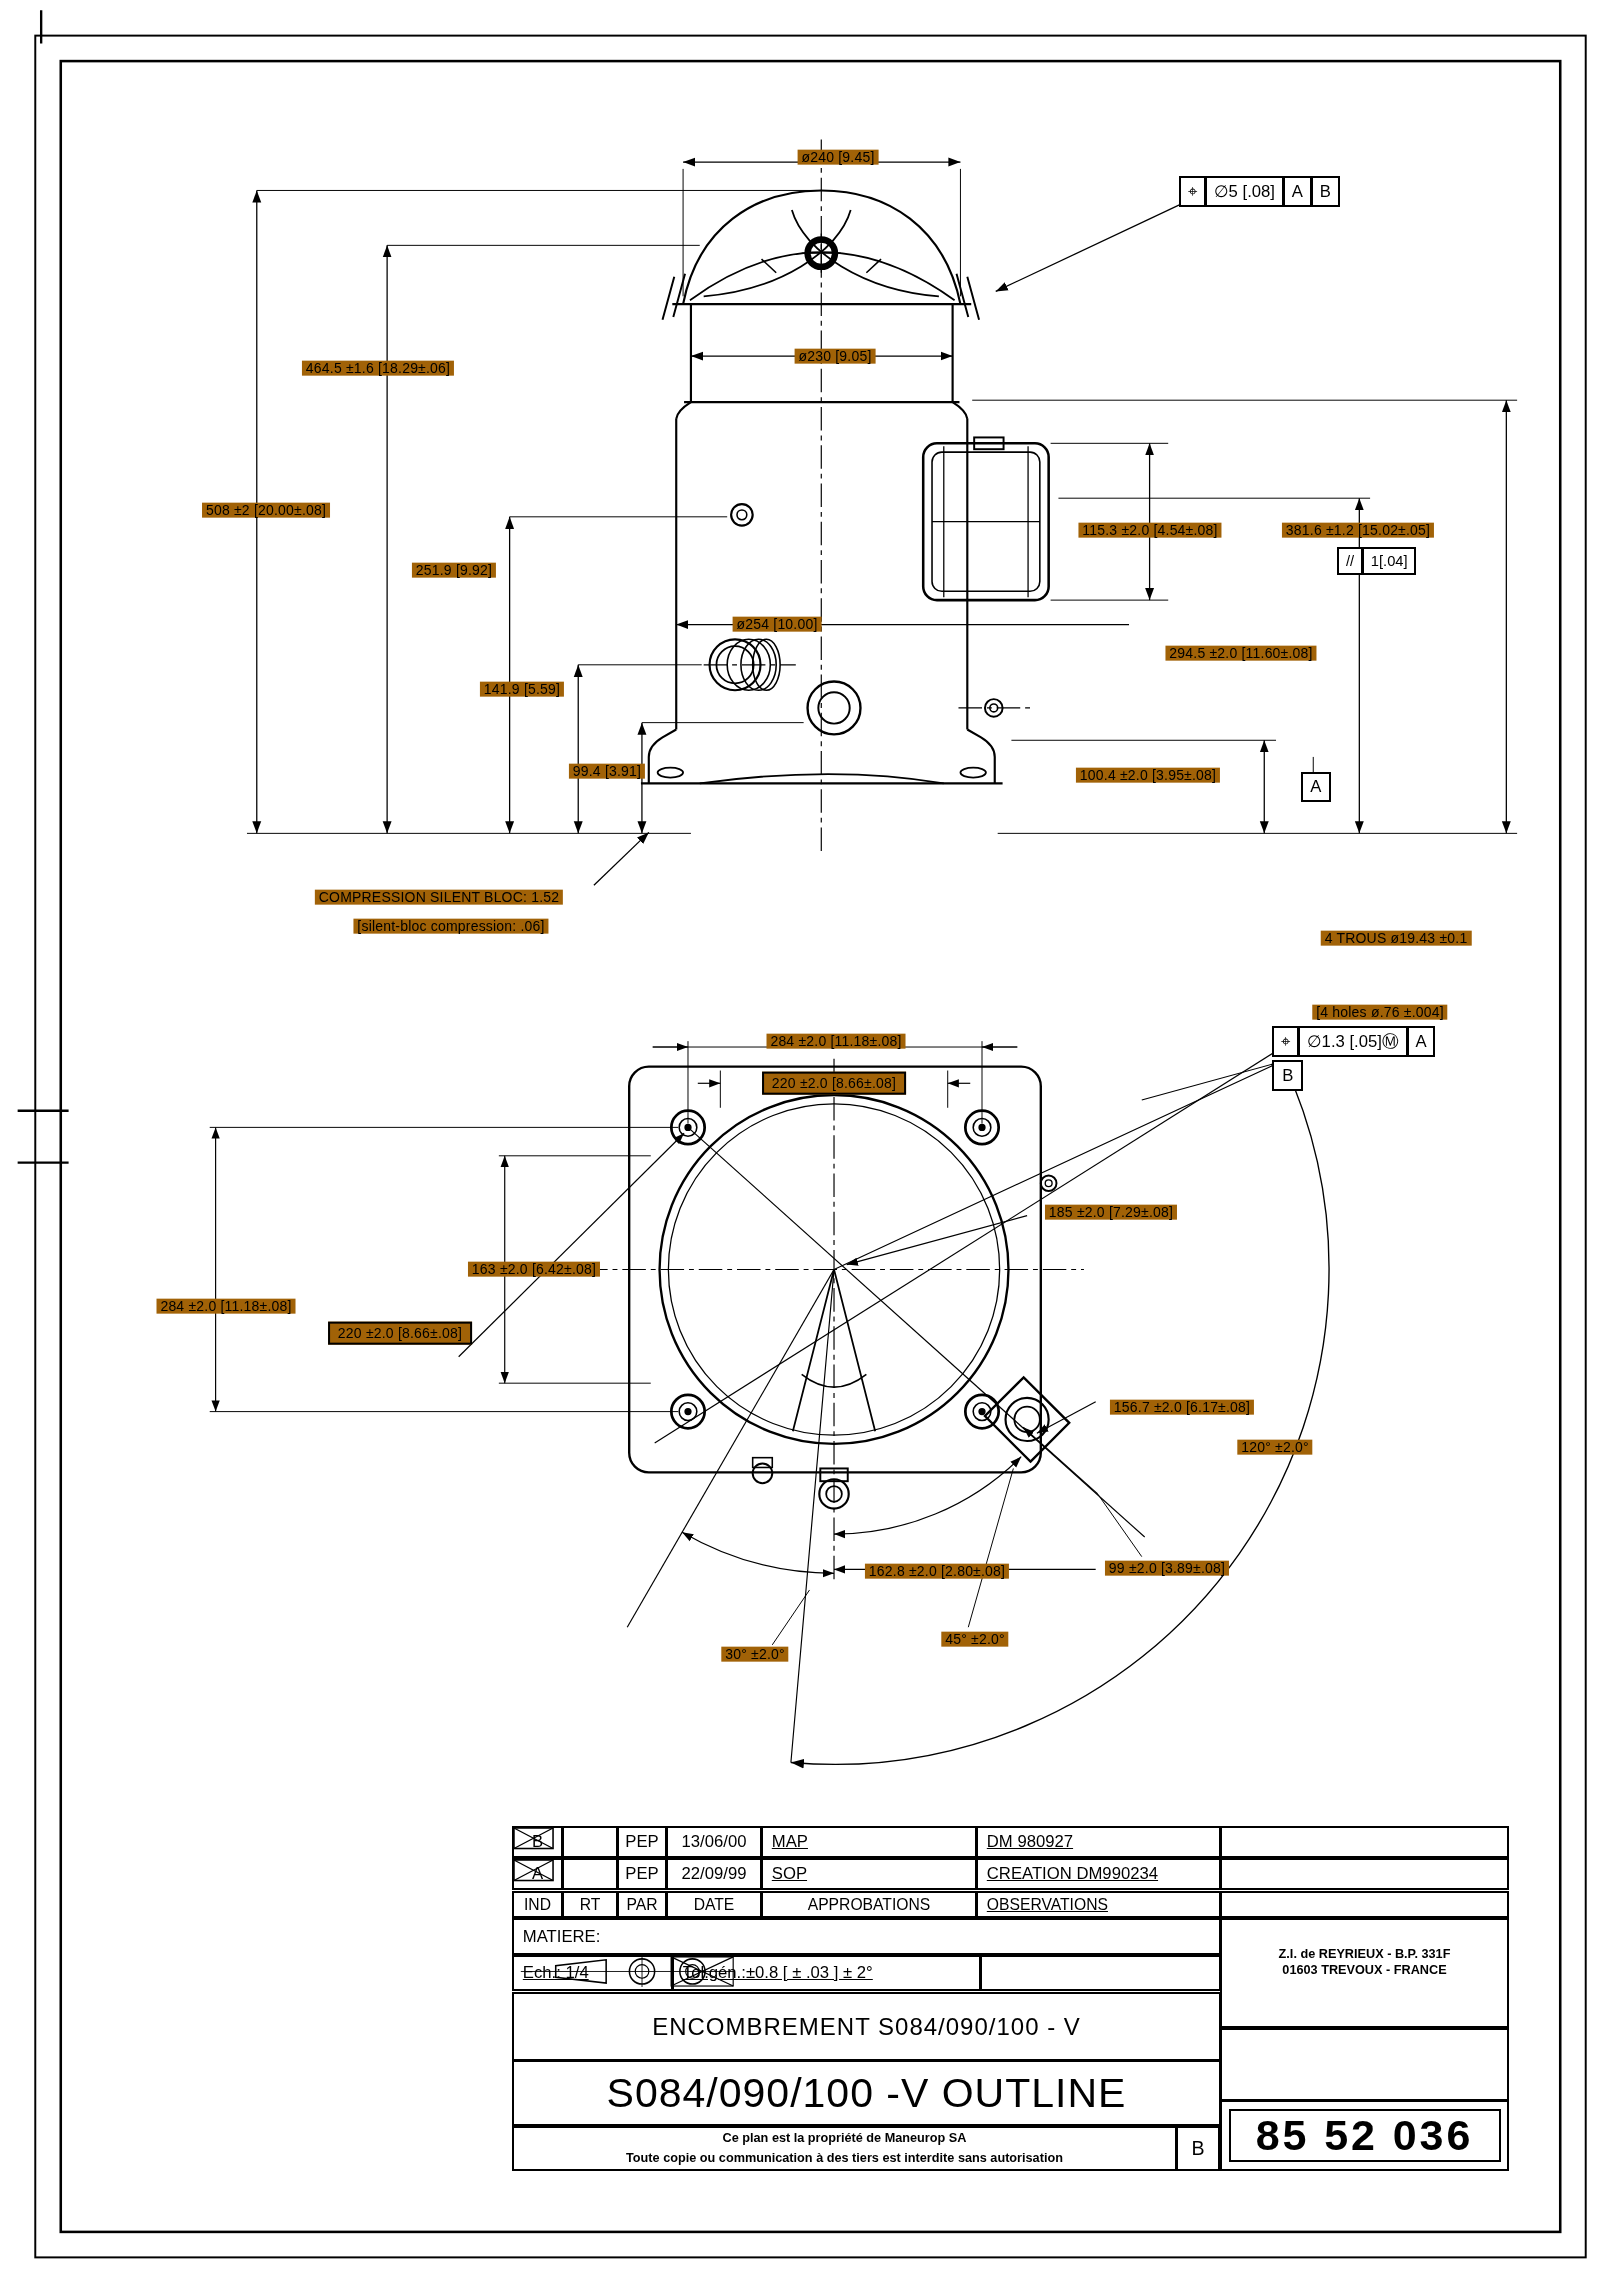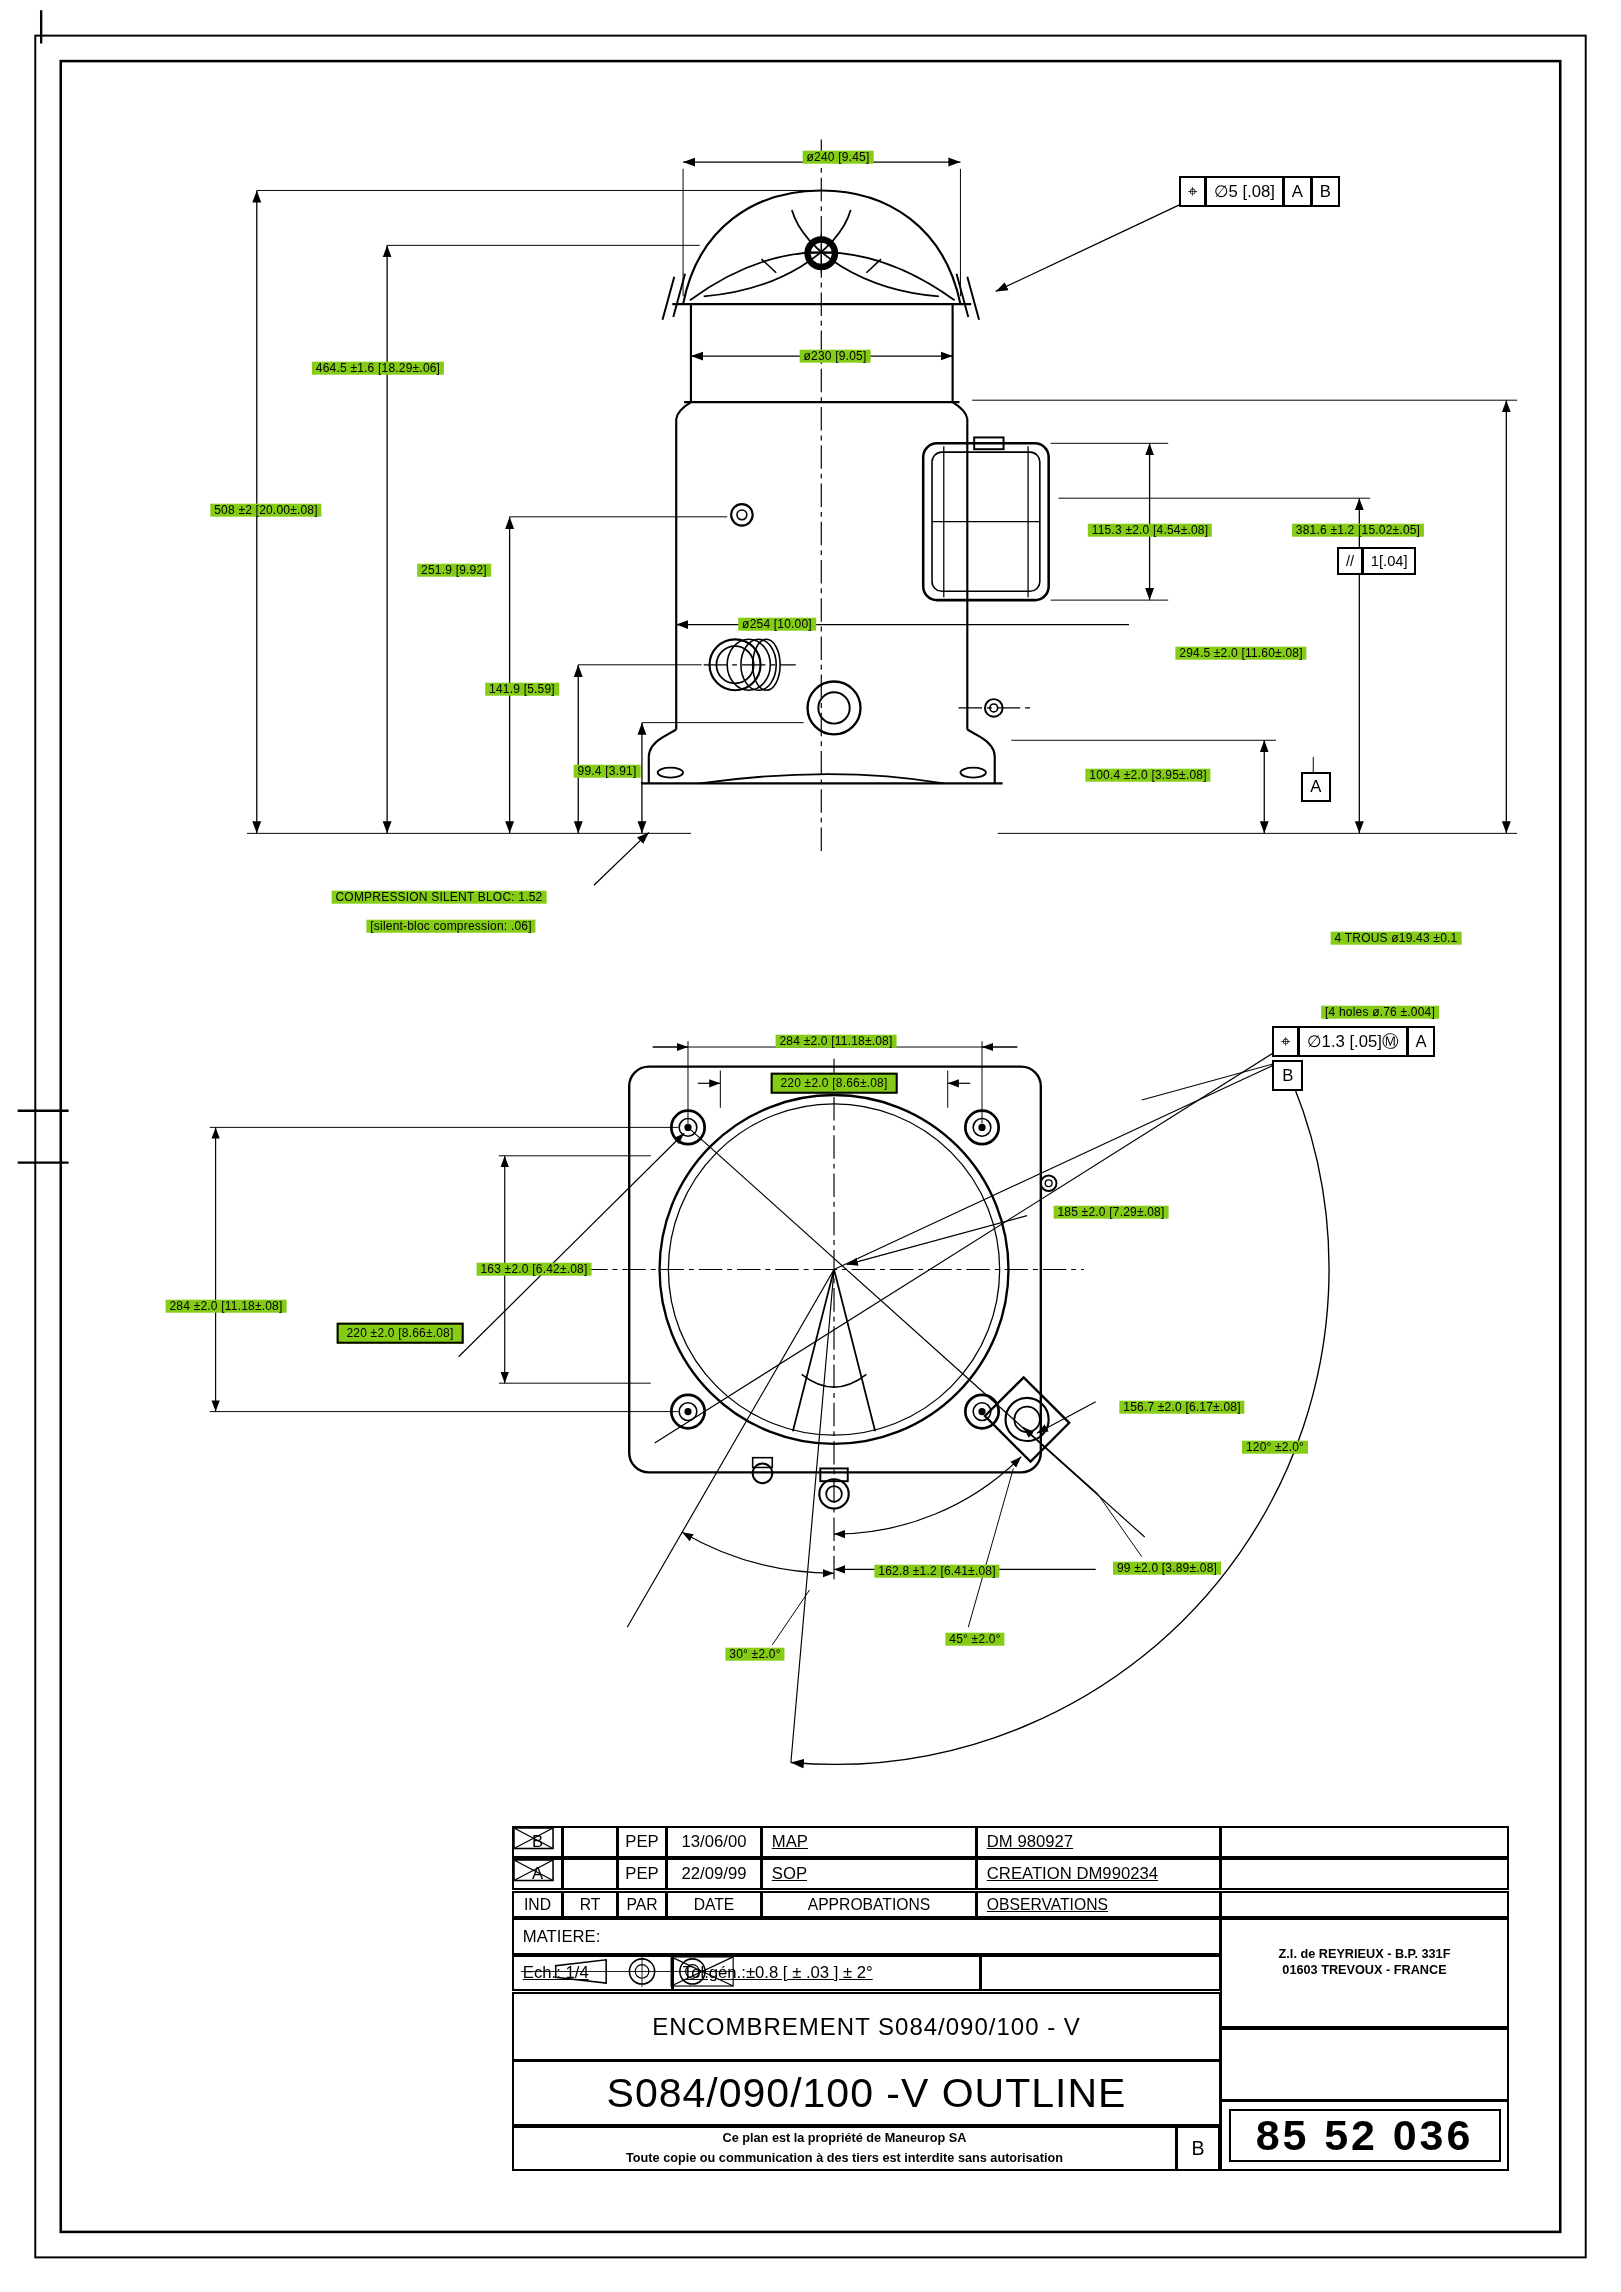--- a/index.html
+++ b/index.html
@@ -1,20 +1,20 @@
 <!DOCTYPE html>
 <html><head>
 <meta charset="utf-8">
 <style>
   html,body{margin:0;padding:0;background:#e8e8e8;}
   .sheet{position:relative;width:1621px;height:2293px;background:#ffffff;overflow:hidden;
          font-family:"Liberation Sans",sans-serif;color:#000;}
   svg{position:absolute;left:0;top:0;}
-  .lbl{position:absolute;transform:translate(-50%,-50%);background:#84cc16;padding:0 3.9px;
-       white-space:nowrap;font-size:12px;line-height:1.05;letter-spacing:0.2px;z-index:3;}
+  .lbl{position:absolute;transform:translate(-50%,-50%);background:#a16207;padding:0 3.9px;
+       white-space:nowrap;font-size:14px;line-height:1.05;letter-spacing:0.2px;z-index:3;}
   .boxed{border:2px solid #000;padding:2px 7.8px;}
   .fcf{position:absolute;display:flex;background:#fff;z-index:4;font-size:16.7px;}
   .fcf .cell{border:2px solid #000;border-left-width:1px;display:flex;align-items:center;
              justify-content:center;padding:0 6.9px;height:27.4px;background:#fff;}
   .fcf .cell:first-child{border-left-width:2px;}
   .dbox{position:absolute;border:2px solid #000;background:#fff;display:flex;align-items:center;
         justify-content:center;font-size:16.7px;z-index:4;}
   
   .tb{position:absolute;z-index:5;background:#fff;}
   .cellb{position:absolute;border:2px solid #000;box-sizing:border-box;display:flex;
@@ -245,21 +245,21 @@
   <div class="dbox" style="left:1272px;top:1060px;width:27.4px;height:27.4px;">B</div>
 
   <div class="lbl" style="left:836px;top:1041px;">284 ±2.0  [11.18±.08]</div>
   <div class="lbl boxed" style="left:834px;top:1083px;">220 ±2.0  [8.66±.08]</div>
   <div class="lbl" style="left:534px;top:1269px;">163 ±2.0  [6.42±.08]</div>
   <div class="lbl" style="left:226px;top:1306px;">284 ±2.0  [11.18±.08]</div>
   <div class="lbl boxed" style="left:400px;top:1333px;">220 ±2.0  [8.66±.08]</div>
   <div class="lbl" style="left:1111px;top:1212px;">185 ±2.0  [7.29±.08]</div>
   <div class="lbl" style="left:1182px;top:1407px;">156.7 ±2.0  [6.17±.08]</div>
   <div class="lbl" style="left:1275px;top:1447px;">120° ±2.0°</div>
-  <div class="lbl" style="left:937px;top:1571px;">162.8 ±1.2  [6.41±.08]</div>
+  <div class="lbl" style="left:937px;top:1571px;">162.8 ±2.0  [2.80±.08]</div>
   <div class="lbl" style="left:1167px;top:1568px;">99 ±2.0  [3.89±.08]</div>
   <div class="lbl" style="left:975px;top:1639px;">45° ±2.0°</div>
   <div class="lbl" style="left:755px;top:1654px;">30° ±2.0°</div>
 
   <div class="tb">
 
     <div class="row" style="left:512px;top:1826px;">
       <div class="c" style="width:51px;height:32px;">B</div>
       <div class="c" style="width:55px;height:32px;">
         <svg width="43" height="24.5" viewBox="0 0 44 25">

